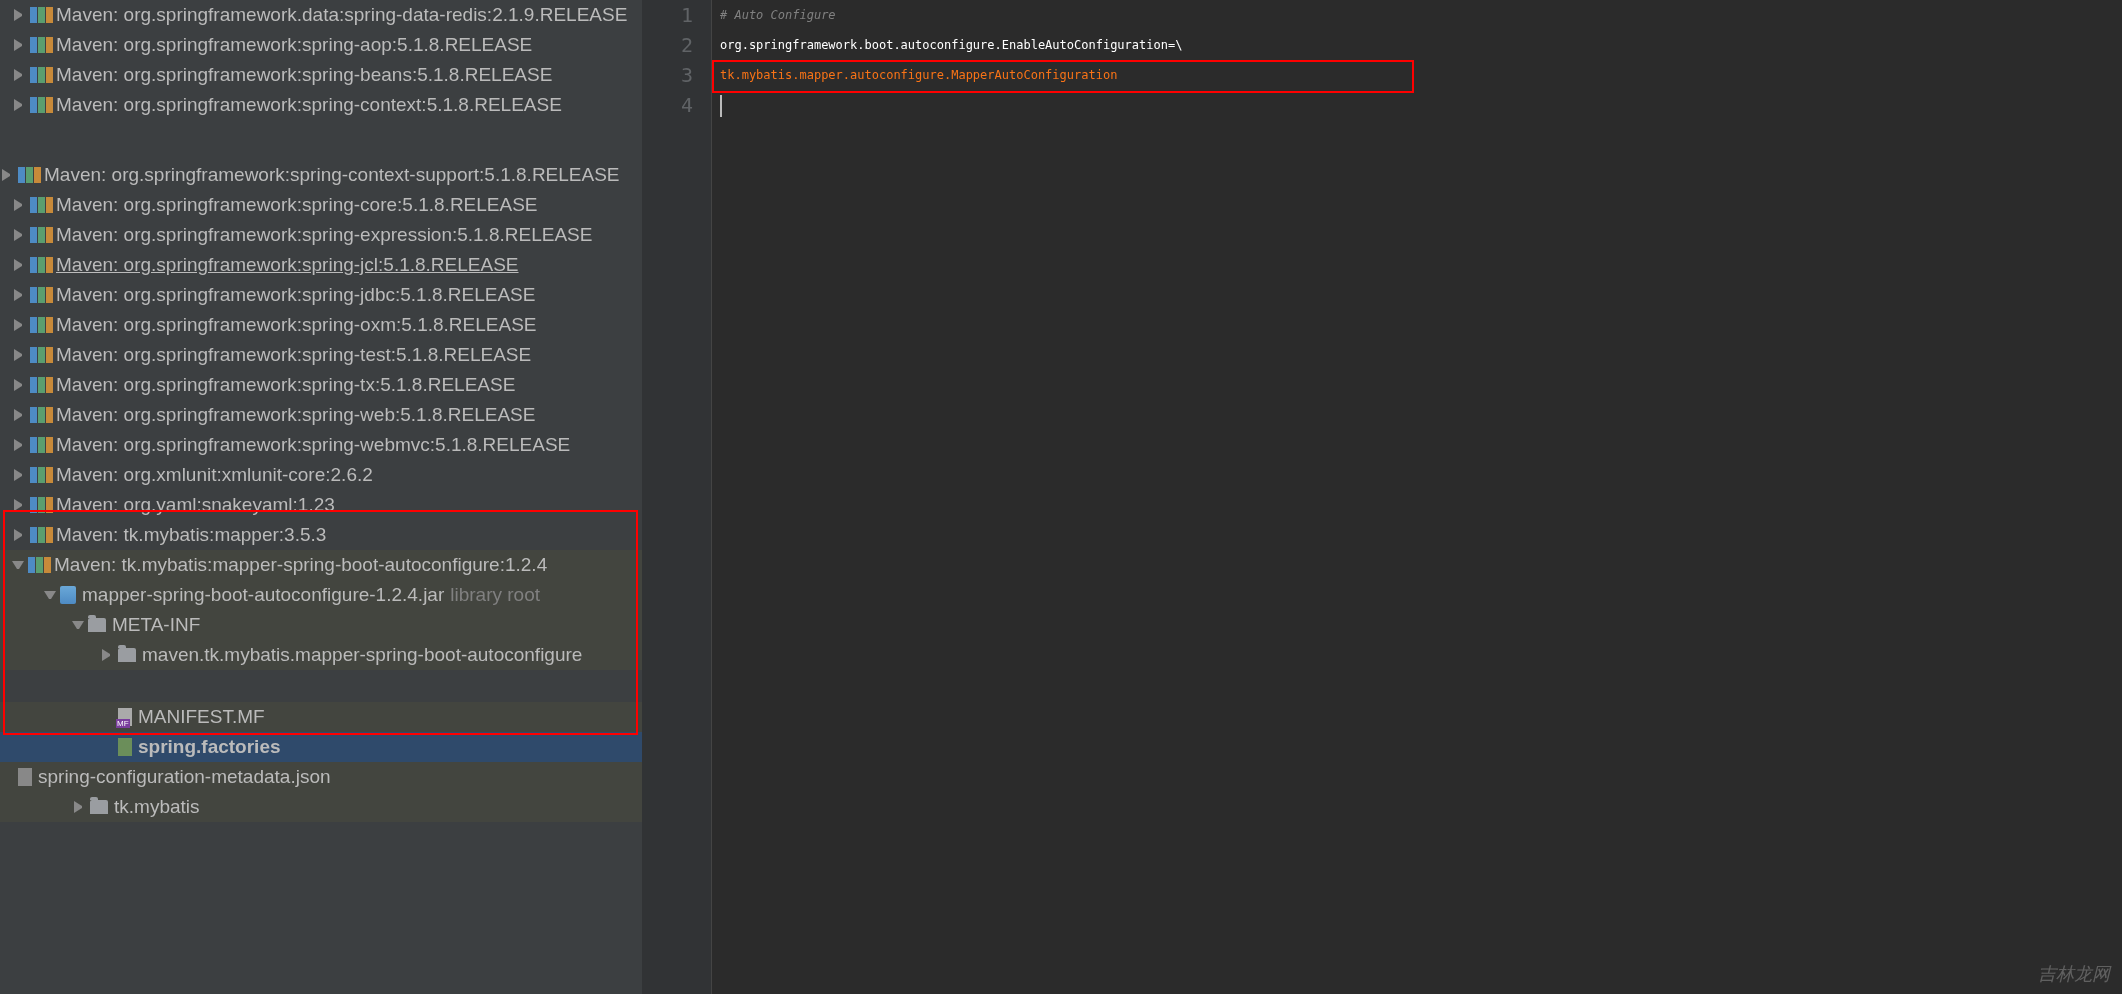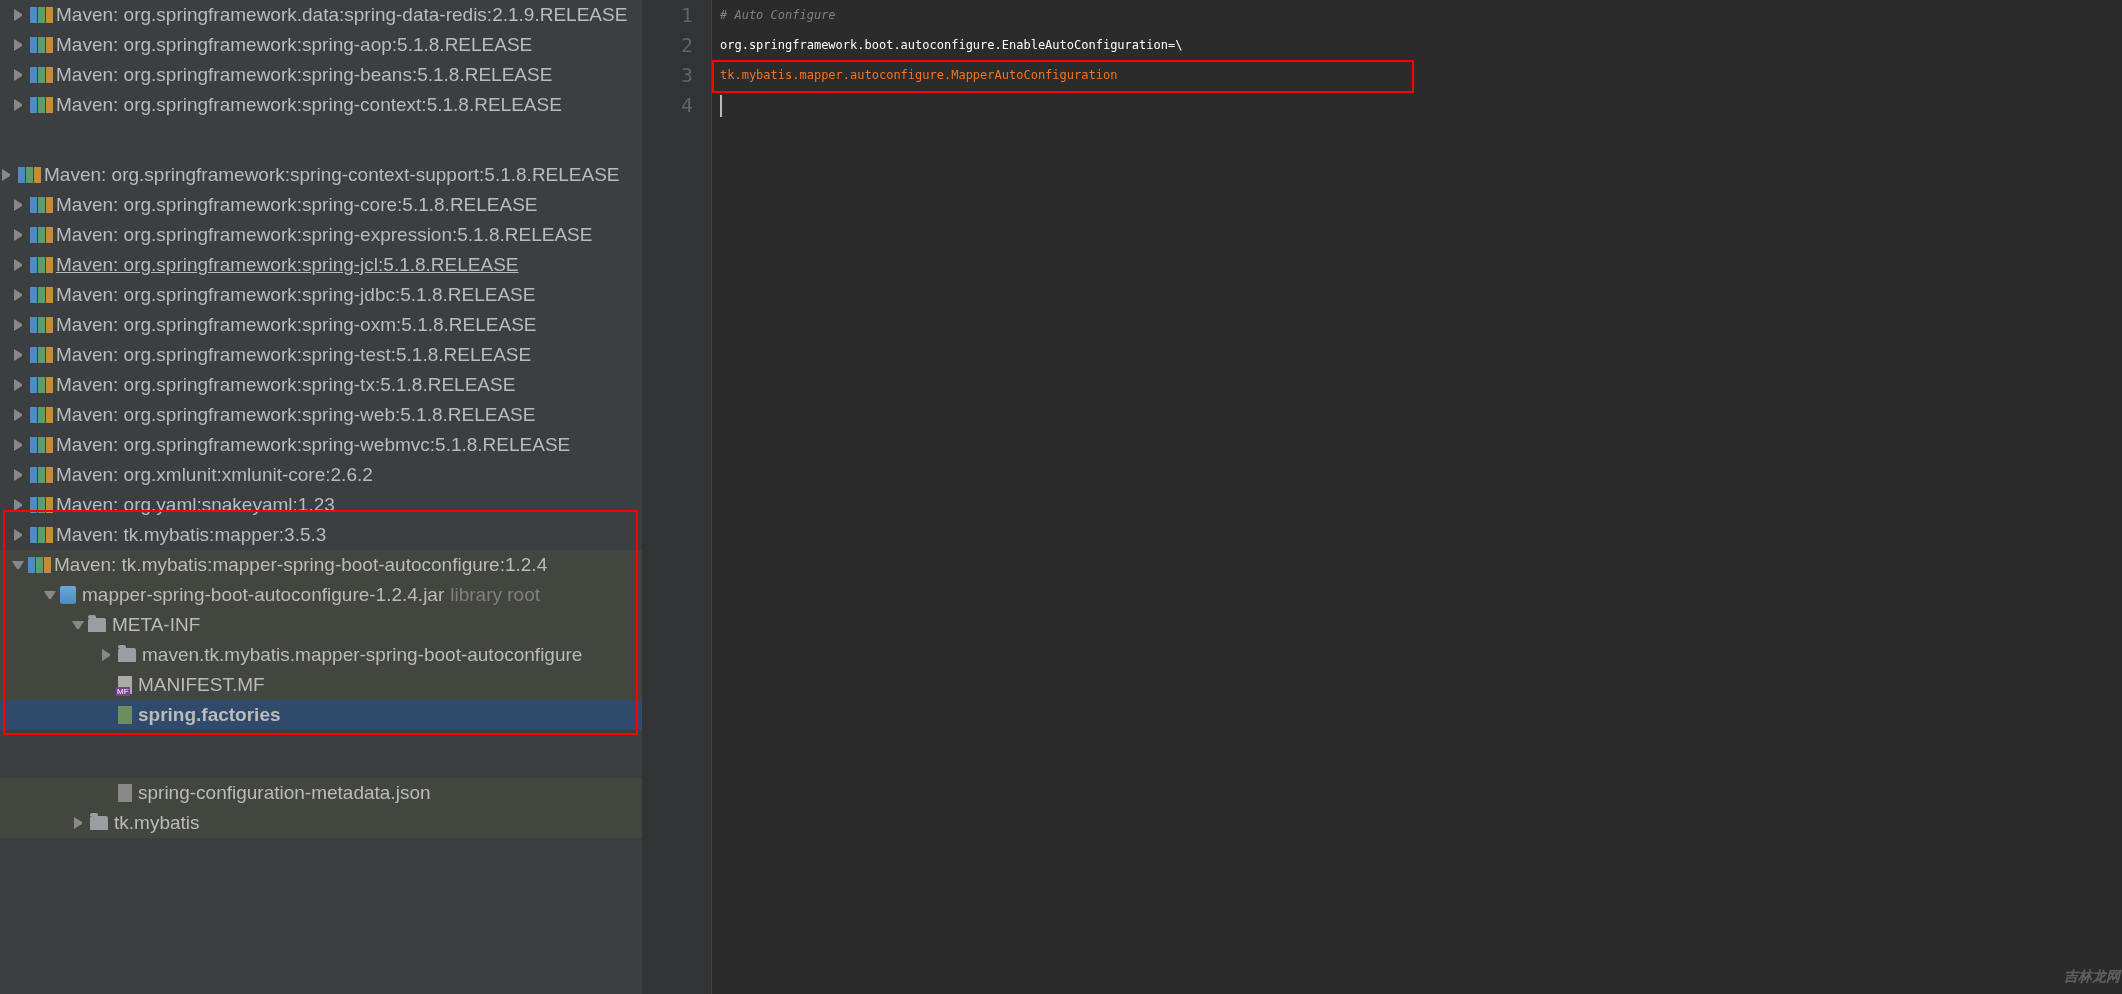--- a/index.html
+++ b/index.html
@@ -161,25 +161,24 @@
       pointer-events: none;
     }
     .caret {
       display: inline-block;
       width: 2px; height: 22px;
       background: #bbb;
       vertical-align: middle;
     }
     .watermark {
       position: absolute;
-      right: 2px; bottom: 8px;
+      right: 12px; bottom: 8px;
       color: rgba(255,255,255,0.25);
-      font-size: 14px;
+      font-size: 18px;
       font-style: italic;
-      font-weight: bold;
     }
   </style>
 </head>
 <body>
 
 <div class="project-panel">
   <div id="tree-container">
       <div class="tree-row" style="padding-left: 12px;">
         <div class="arrow right"></div>
         <div class="lib-icon"></div>
@@ -279,31 +278,31 @@
       <div class="tree-row highlight-tree" style="padding-left: 72px;">
         <div class="arrow down"></div>
         <div class="folder-icon"></div>
         <span class="label">META-INF</span>
       </div>
       <div class="tree-row highlight-tree" style="padding-left: 100px;">
         <div class="arrow right"></div>
         <div class="folder-icon"></div>
         <span class="label">maven.tk.mybatis.mapper-spring-boot-autoconfigure</span>
       </div>
-      <div class="tree-row highlight-tree" style="padding-left: 100px;">
+      <div class="tree-row highlight-tree" style="padding-left: 100px; margin-top: 32px;">
         <div class="arrow none"></div>
         <div class="file-icon mf"></div>
         <span class="label">MANIFEST.MF</span>
       </div>
       <div class="tree-row highlight-tree selected" style="padding-left: 100px; font-weight: bold;">
         <div class="arrow none"></div>
         <div class="file-icon sf"></div>
         <span class="label">spring.factories</span>
       </div>
-      <div class="tree-row highlight-tree" style="padding-left: 100px; margin-top: 48px;">
+      <div class="tree-row highlight-tree" style="">
         <div class="arrow none"></div>
         <div class="file-icon json"></div>
         <span class="label">spring-configuration-metadata.json</span>
       </div>
       <div class="tree-row highlight-tree" style="padding-left: 72px;">
         <div class="arrow right"></div>
         <div class="folder-icon"></div>
         <span class="label">tk.mybatis</span>
       </div>
     </div>

